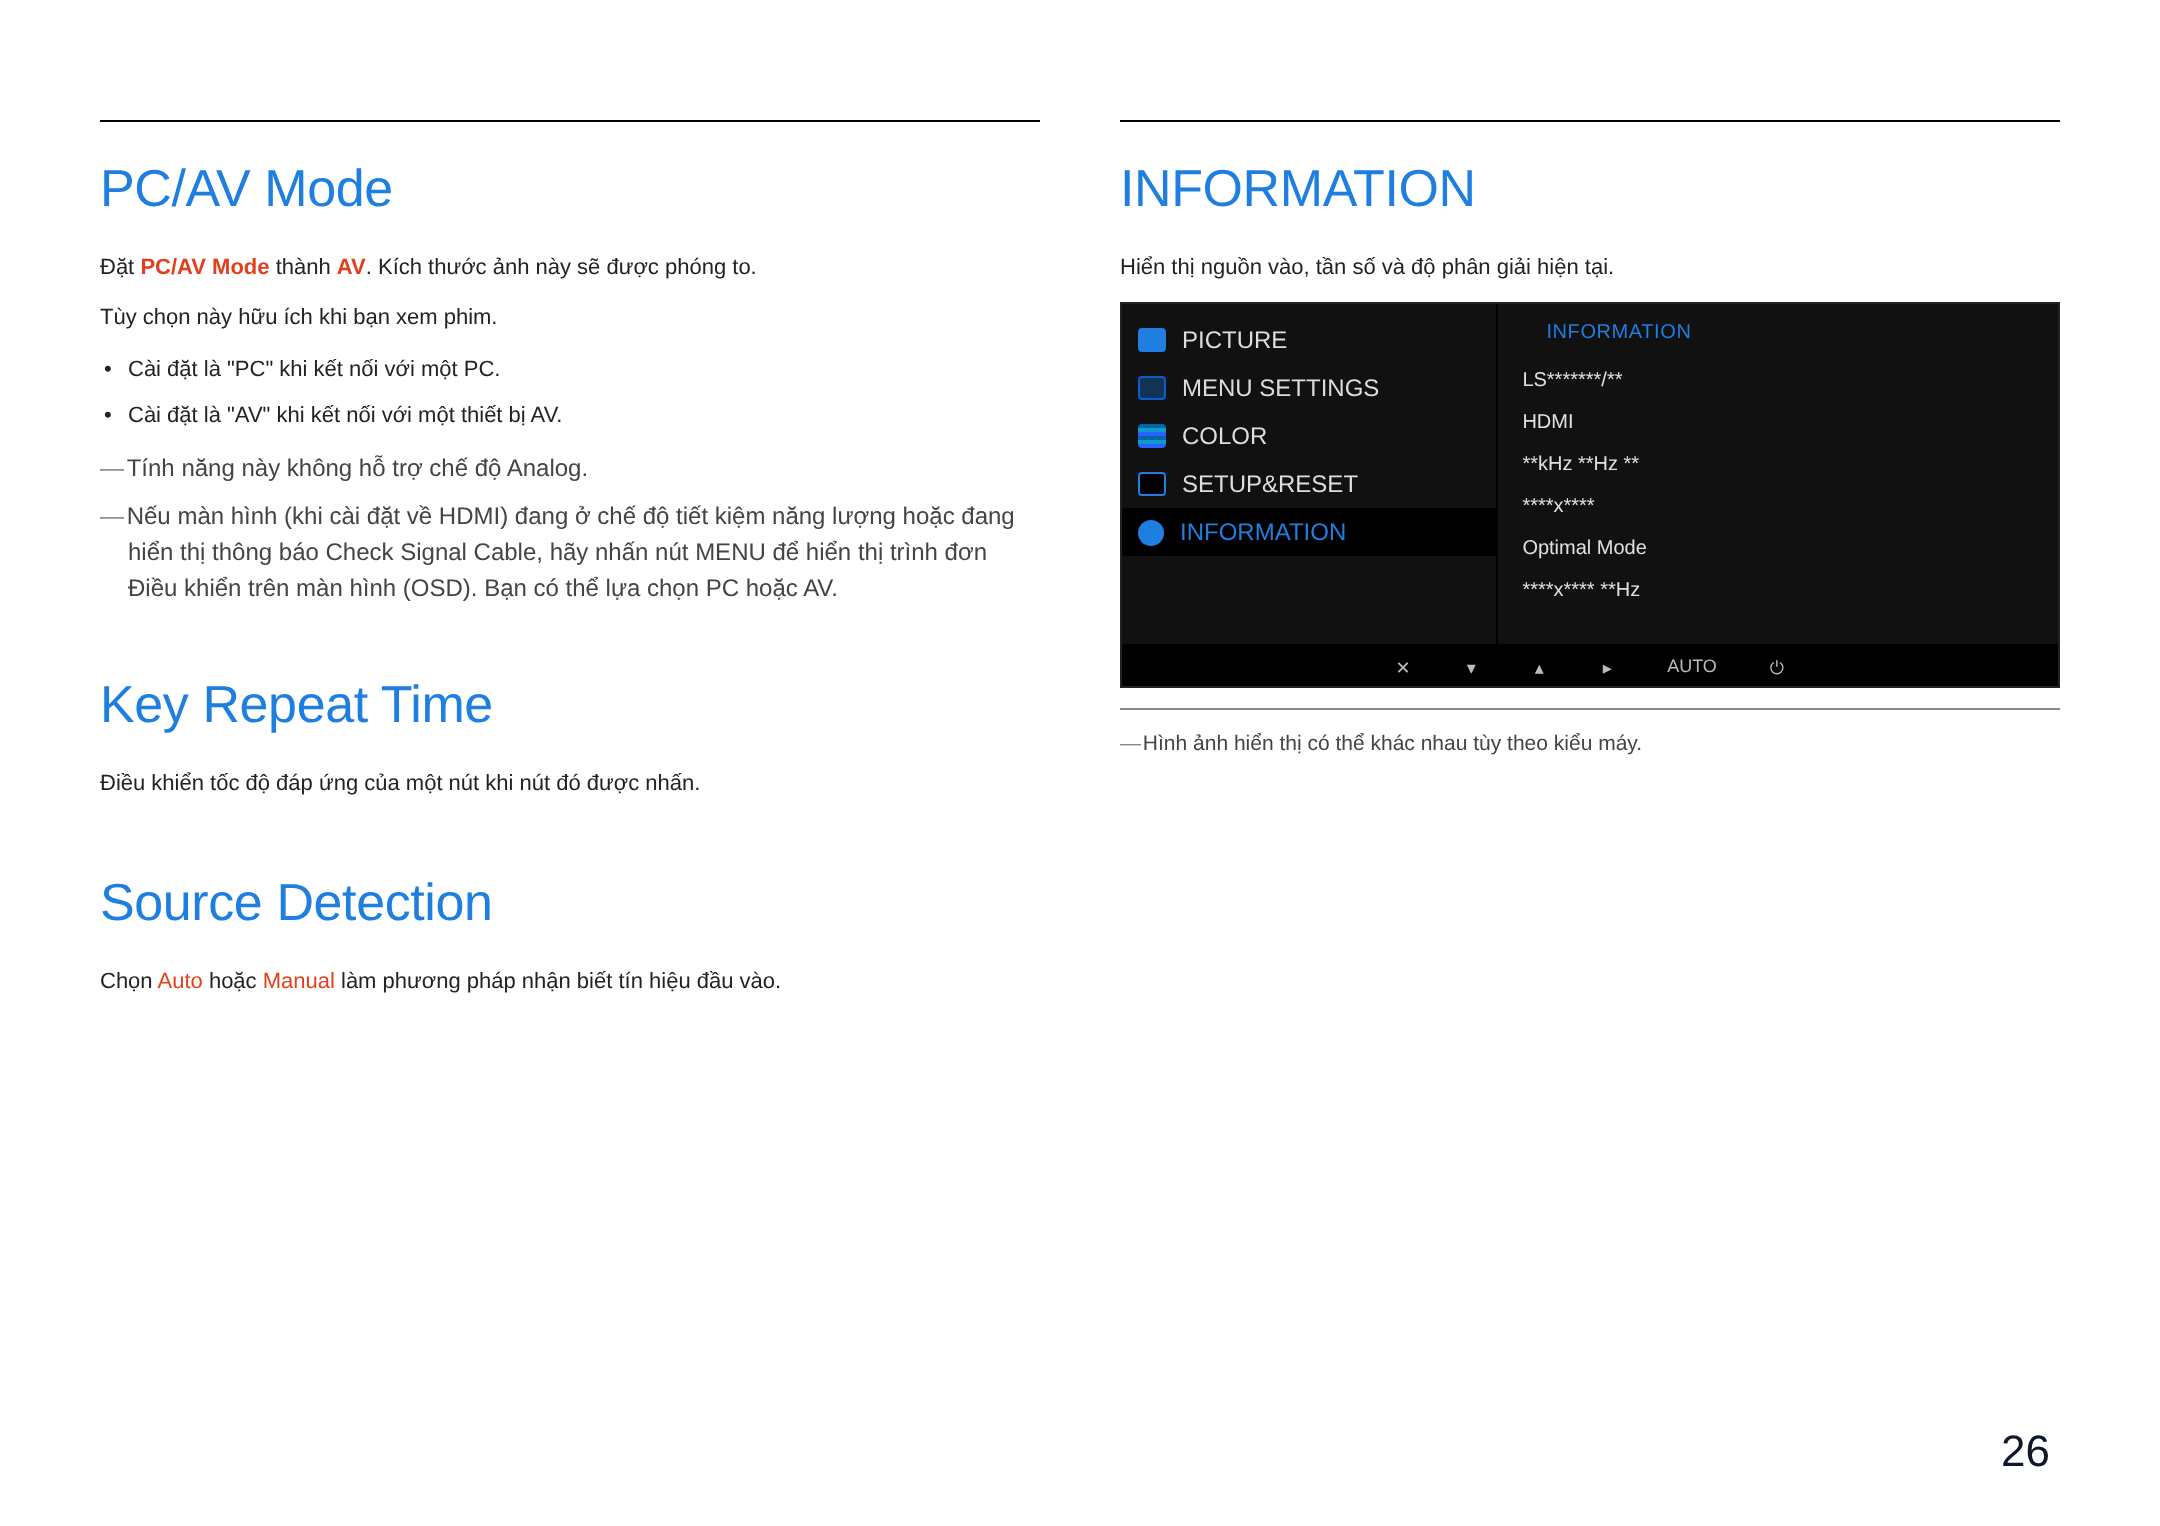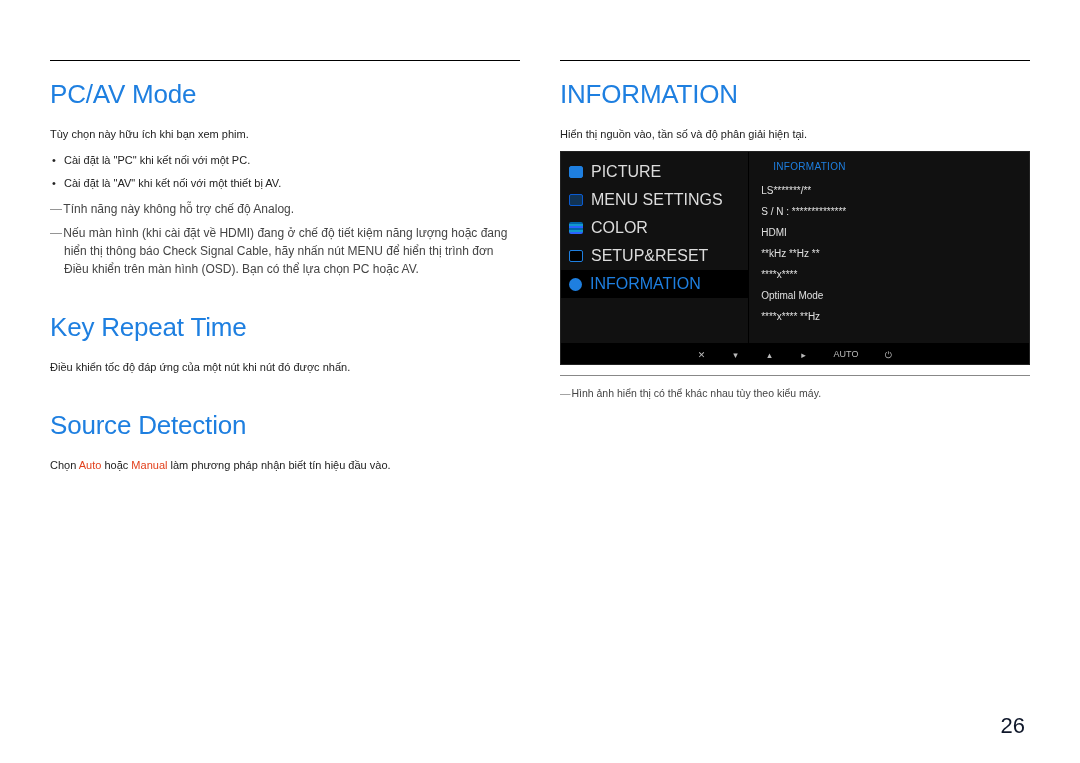--- a/index.html
+++ b/index.html
@@ -104,21 +104,21 @@
     color: #1e7fe0;
     font-size: 10px;
     padding: 3px 0 6px 12px;
     letter-spacing: 0.3px;
   }
   .osd-item {
     display: flex;
     align-items: center;
     gap: 8px;
     padding: 5px 8px;
-    font-size: 16px;
+    font-size: 12px;
     color: #ddd;
   }
   .osd-item.active {
     background: #000;
     color: #1e7fe0;
   }
   .osd-icon {
     width: 14px;
     height: 12px;
     display: inline-block;
@@ -165,20 +165,23 @@
 </style>
 </head>
 <body>
 
 <div class="page">
   <div class="col col-left">
 
     <div class="section-block">
       <h2 class="section-title">PC/AV Mode</h2>
 
+      <p class="body-text">
+        <span>Đặt </span><span class="hl bold">PC/AV Mode</span><span> thành </span><span class="hl bold">AV</span><span>. Kích thước ảnh này sẽ được phóng to.</span>
+      </p>
       <p class="body-text">Tùy chọn này hữu ích khi bạn xem phim.</p>
 
       <ul class="bullets">
         <li>
           <span>Cài đặt là </span><span class="pc">"PC"</span><span> khi kết nối với một PC.</span>
         </li>
         <li>
           <span>Cài đặt là </span><span class="av">"AV"</span><span> khi kết nối với một thiết bị AV.</span>
         </li>
       </ul>
@@ -229,21 +232,20 @@
               <span>SETUP&amp;RESET</span>
             </div>
             <div class="osd-item active">
               <span class="osd-icon info"></span>
               <span>INFORMATION</span>
             </div>
           </div>
           <div class="osd-main">
             <div class="osd-title">INFORMATION</div>
             <div class="osd-lines">LS*******/**</div>
-            <div class="osd-lines">S / N : **************</div>
             <div class="osd-lines"></div>
             <div class="osd-lines">HDMI</div>
             <div class="osd-lines">**kHz **Hz **</div>
             <div class="osd-lines">****x****</div>
             <div class="osd-lines"></div>
             <div class="osd-lines">Optimal Mode</div>
             <div class="osd-lines">****x**** **Hz</div>
           </div>
         </div>
         <div class="osd-footer">

